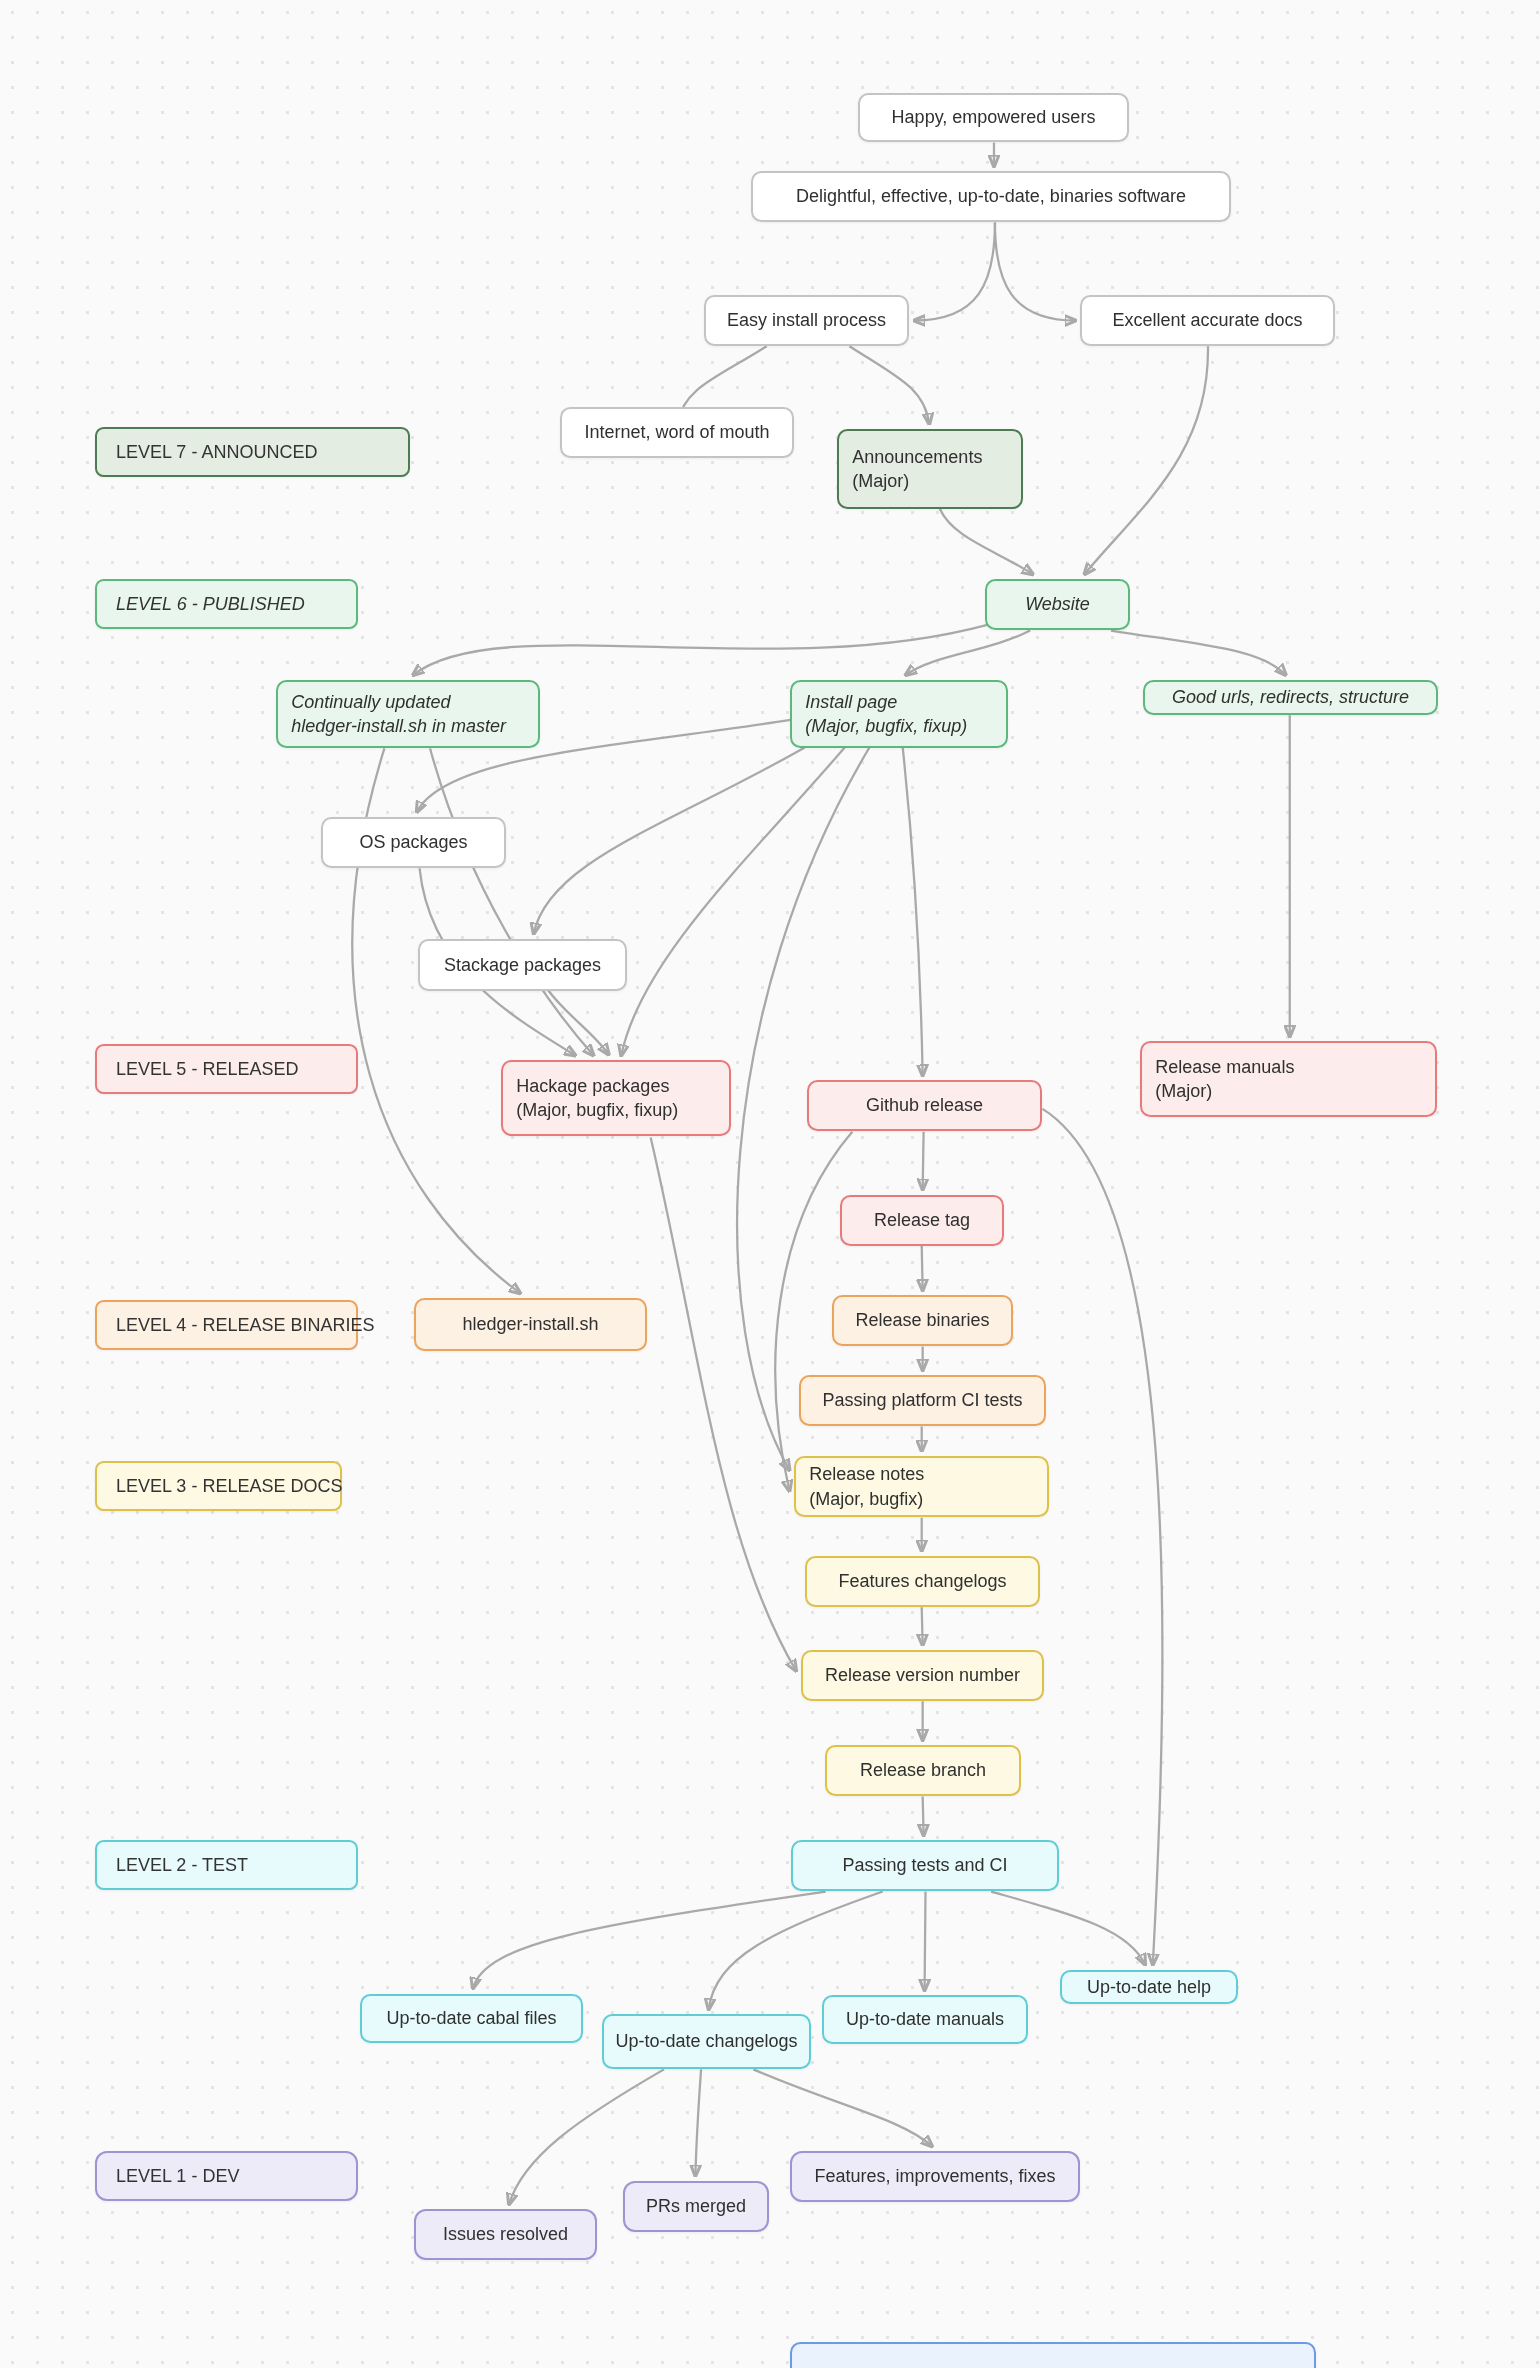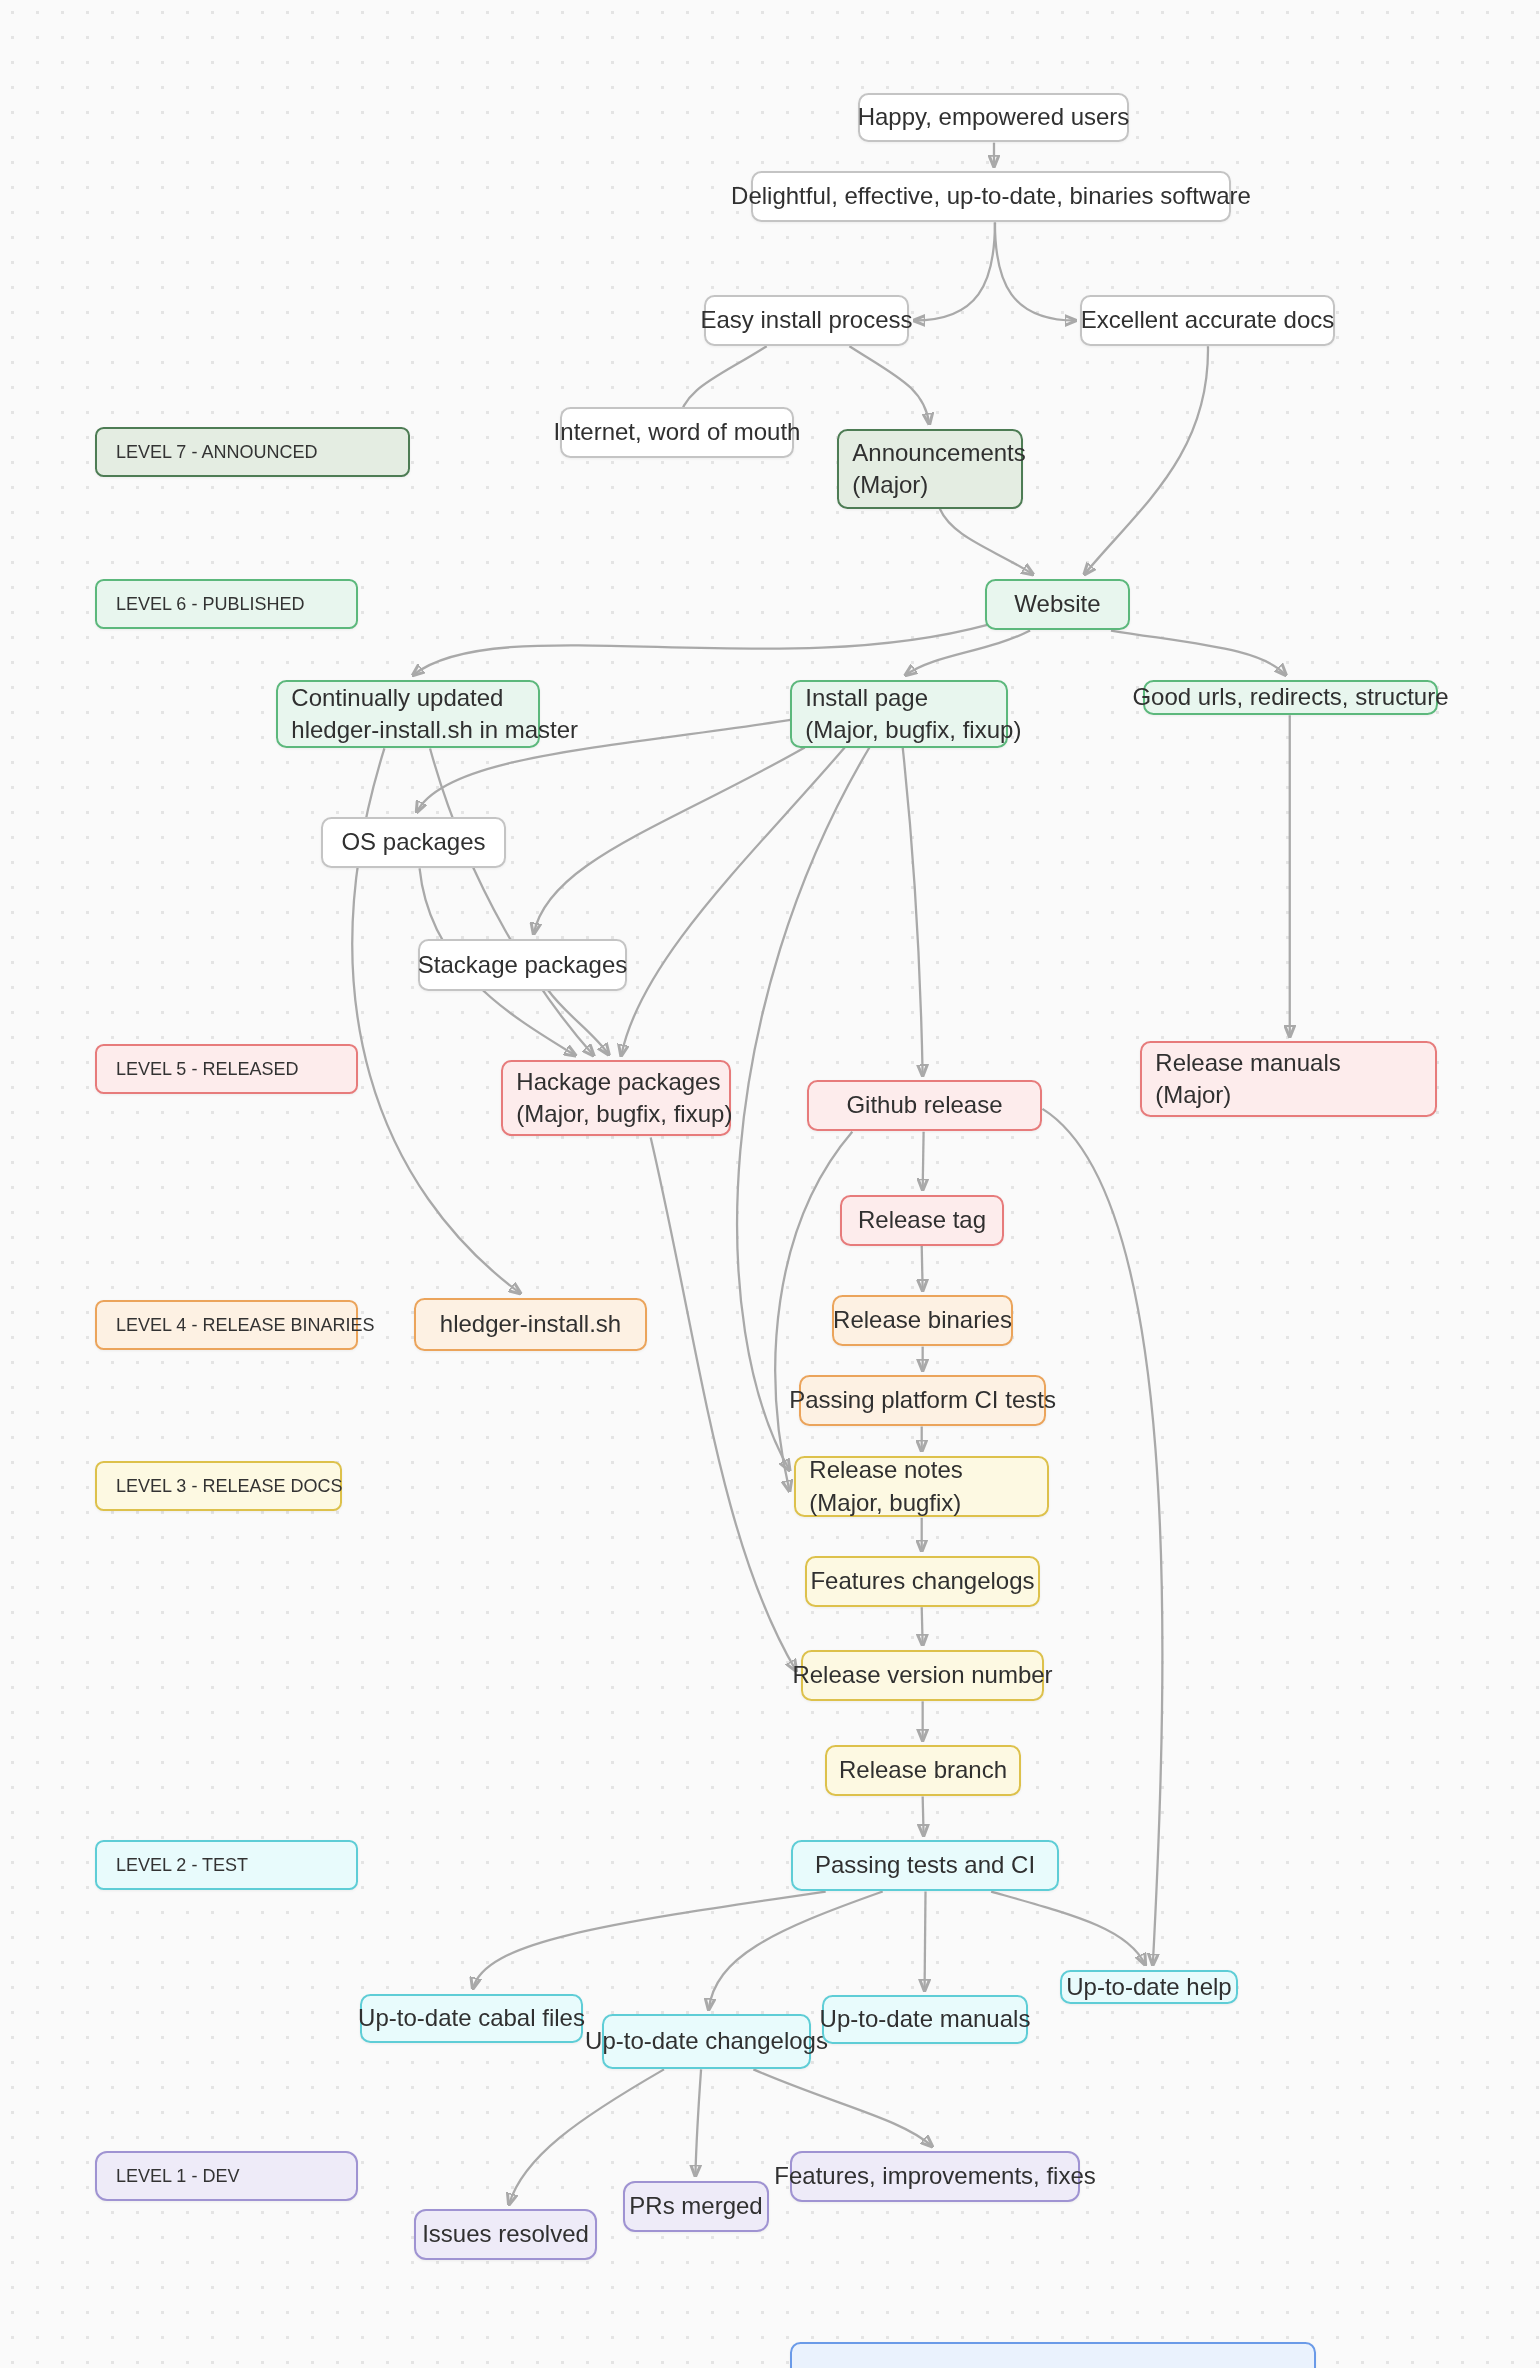--- a/index.html
+++ b/index.html
@@ -17,37 +17,37 @@
   #edges{ position:absolute; left:0; top:0; width:1541px; height:2368px; z-index:1; }
   #edges path{ fill:none; stroke:#a9a9a9; stroke-width:2.4px; }
 
   .node{
     position:absolute; z-index:2;
     border:2.4px solid #c4c4c4;
     border-radius:10.5px;
     background:#ffffff;
     display:flex; flex-direction:column; justify-content:center; align-items:center;
     padding:5.7px 13.3px;
-    font-size:24px; line-height:1.35; color:#303030;
+    font-size:18px; line-height:1.35; color:#303030;
     box-shadow:0 1px 2.9px rgba(0,0,0,0.06);
   }
   .node .line{ white-space:nowrap; }
   .node.multi{ align-items:flex-start; text-align:left; }
 
   .level{
     align-items:flex-start; text-align:left;
     padding-left:19px;
     border-radius:8.6px;
     font-size:18px;
     color:#333333;
   }
 
   .t-white      { background:#ffffff; border-color:#c4c4c4; }
   .t-green-dark { background:#e4ede2; border-color:#4d7c54; }
-  .t-green      { background:#e8f6ee; border-color:#5cb87c; }
+  .t-green      { background:#e8f6ee; border-color:#5cb87c;font-style:italic; }
   .t-red        { background:#fdecec; border-color:#e77b7b; }
   .t-orange     { background:#fdf1e3; border-color:#eba45b; }
   .t-yellow     { background:#fdf9e2; border-color:#ddc14b; }
   .t-cyan       { background:#e8fbfc; border-color:#5ecdd6; }
   .t-purple     { background:#eeebf8; border-color:#9f93d2;border-radius:12px; }
   .t-blue       { background:#eaf2fd; border-color:#6a9ae8; }
 </style>
 </head>
 <body>
 

